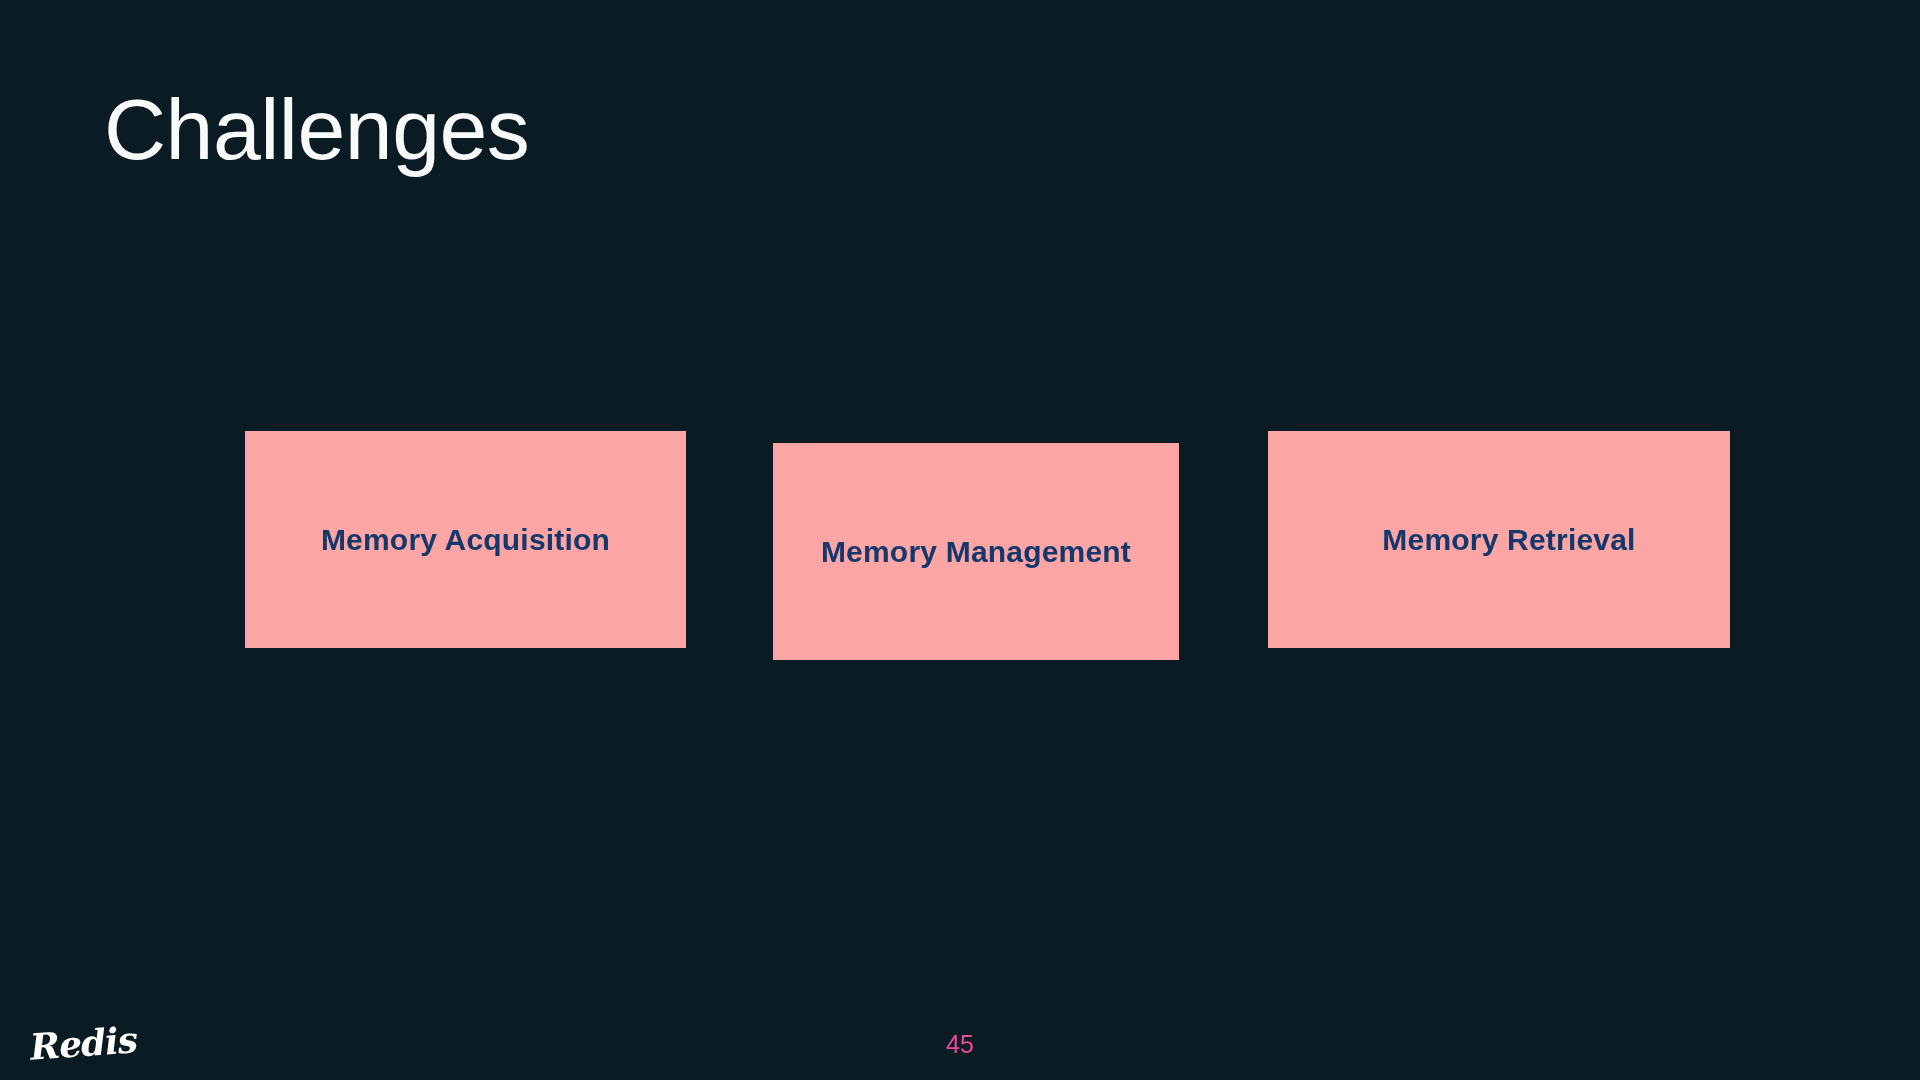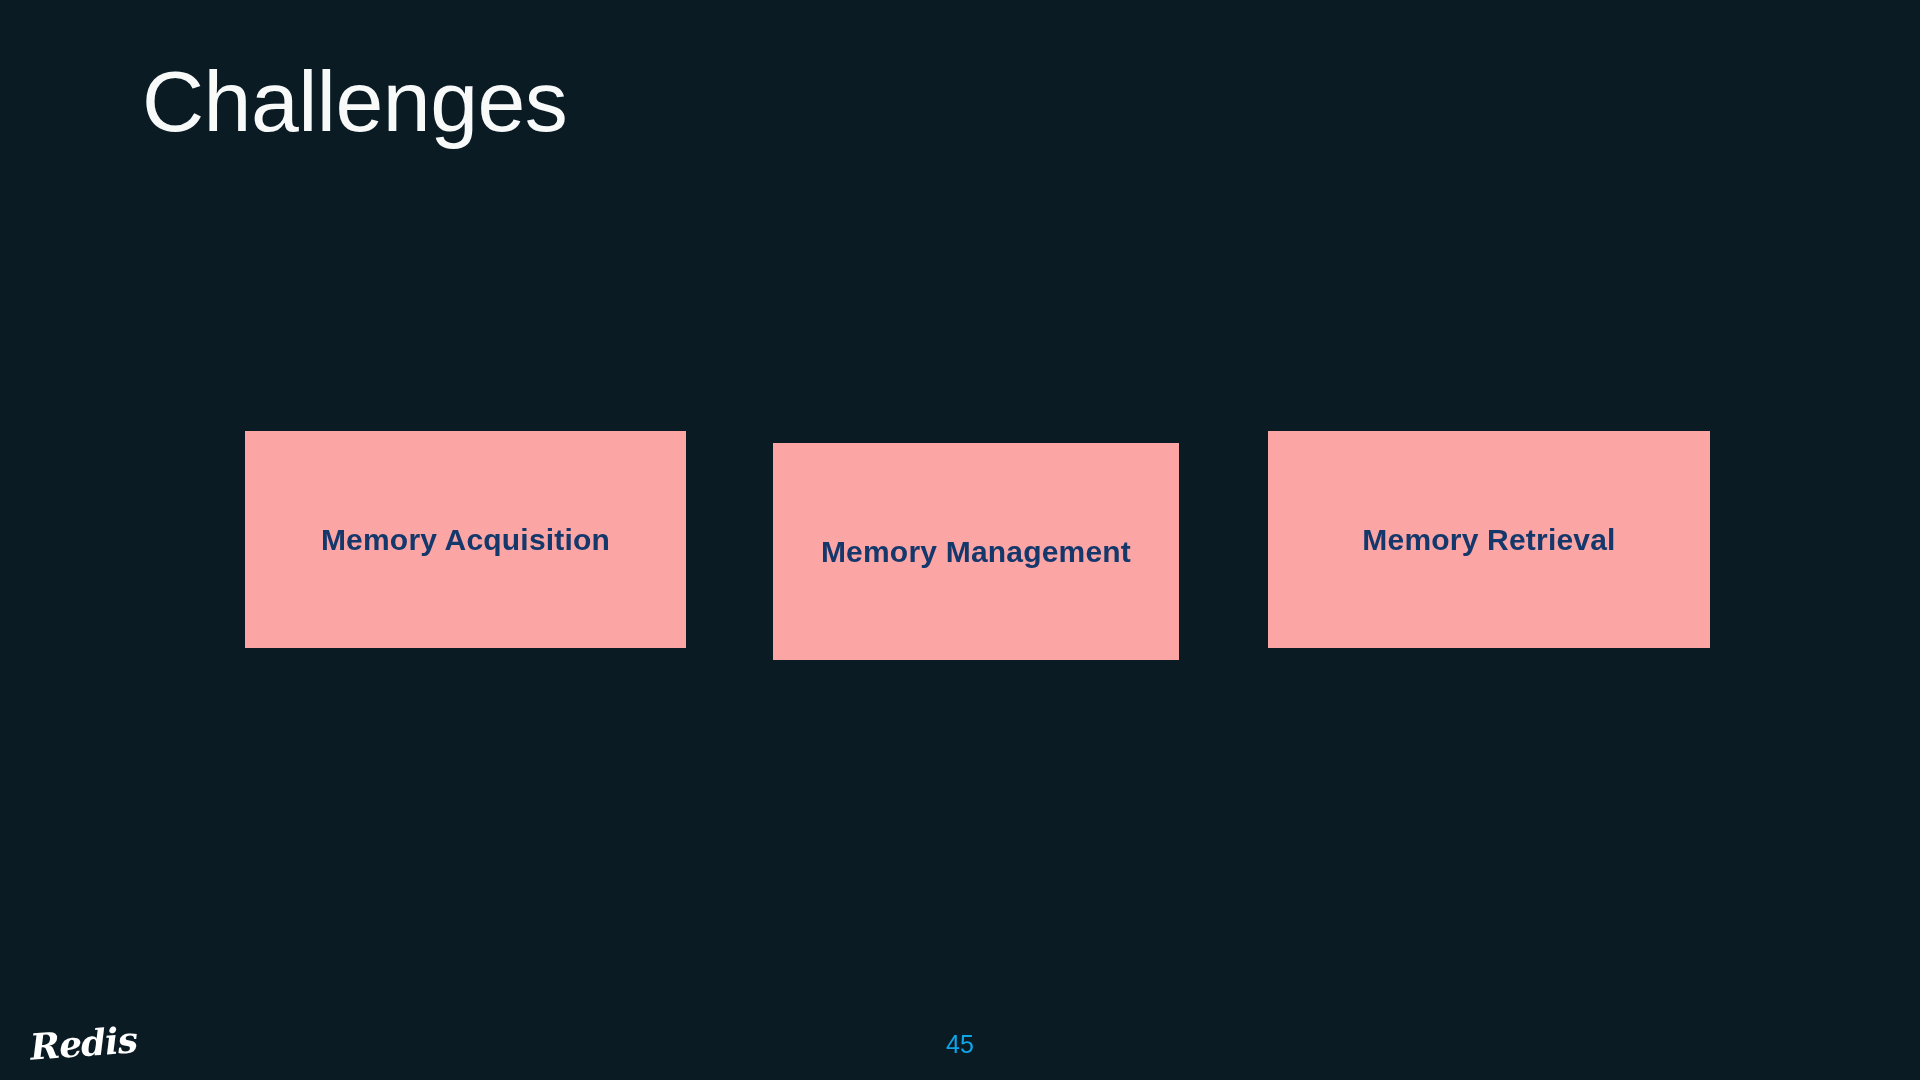--- a/index.html
+++ b/index.html
@@ -15,27 +15,26 @@
   .slide {
     position: relative;
     width: 1920px;
     height: 1080px;
     background: #0A1B24;
   }
 
   .slide-title {
     position: absolute;
     left: 104px;
-    top: 48px;
+    top: 76px;
     font-size: 86px;
     font-weight: 400;
     line-height: 1.25;
     letter-spacing: -0.5px;
     color: #F8FAFA;
-    margin-left: 38px;
   }
 
   .boxes-row {
     position: absolute;
     left: 0;
     top: 431px;
     width: 1920px;
     height: 217px;
   }
 
@@ -44,21 +43,21 @@
     top: 0;
     height: 217px;
     background: #fca5a5;
     display: flex;
     align-items: center;
     justify-content: center;
   }
 
   .challenge-box.box-1 { left: 245px;  width: 441px; }
   .challenge-box.box-2 { left: 773px;  width: 406px; margin-top: 12px; }
-  .challenge-box.box-3 { left: 1268px; width: 442px; }
+  .challenge-box.box-3 { left: 1268px; width: 442px; padding-left: 20px; }
 
   .challenge-box .box-label {
     font-size: 30px;
     font-weight: 600;
     letter-spacing: 0.2px;
     color: #14386B;
     white-space: nowrap;
   }
 
   .redis-logo {
@@ -74,21 +73,21 @@
     transform: rotate(-4deg);
   }
 
   .page-number {
     position: absolute;
     left: 50%;
     top: 1030px;
     transform: translateX(-50%);
     font-size: 25px;
     font-weight: 400;
-    color: #0ea5e9;
+    color: #ec4899;
   }
 </style>
 </head>
 <body>
 
 <div class="slide">
 
   <div class="slide-title">Challenges</div>
 
   <div class="boxes-row">

